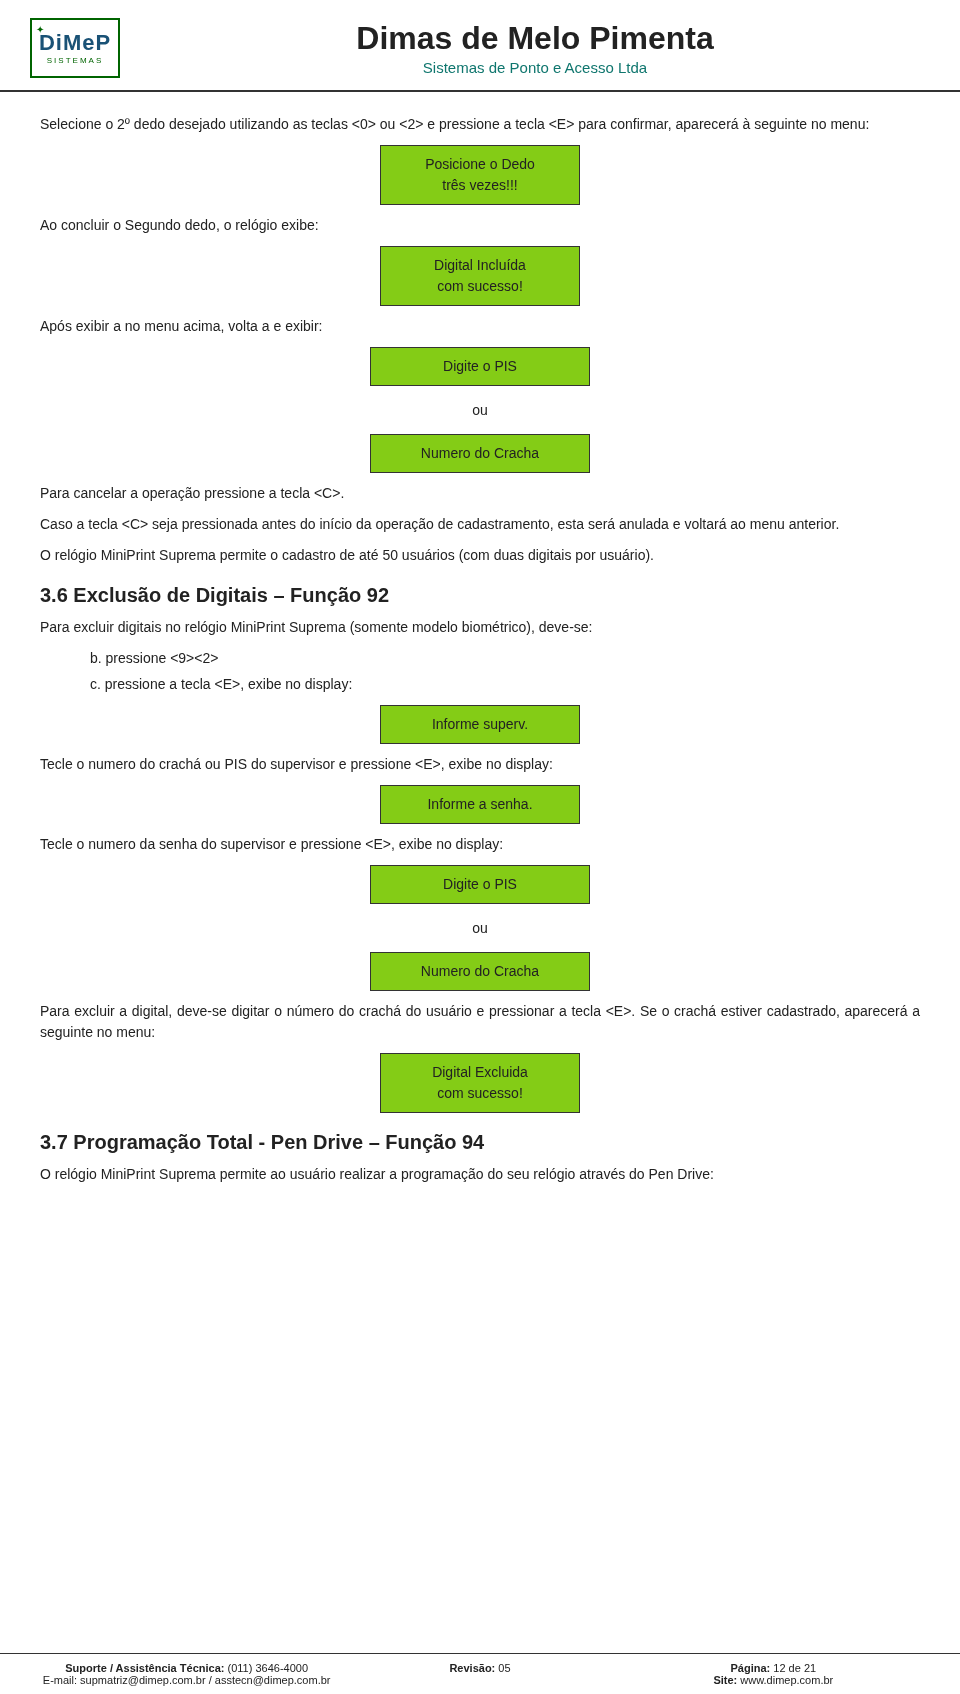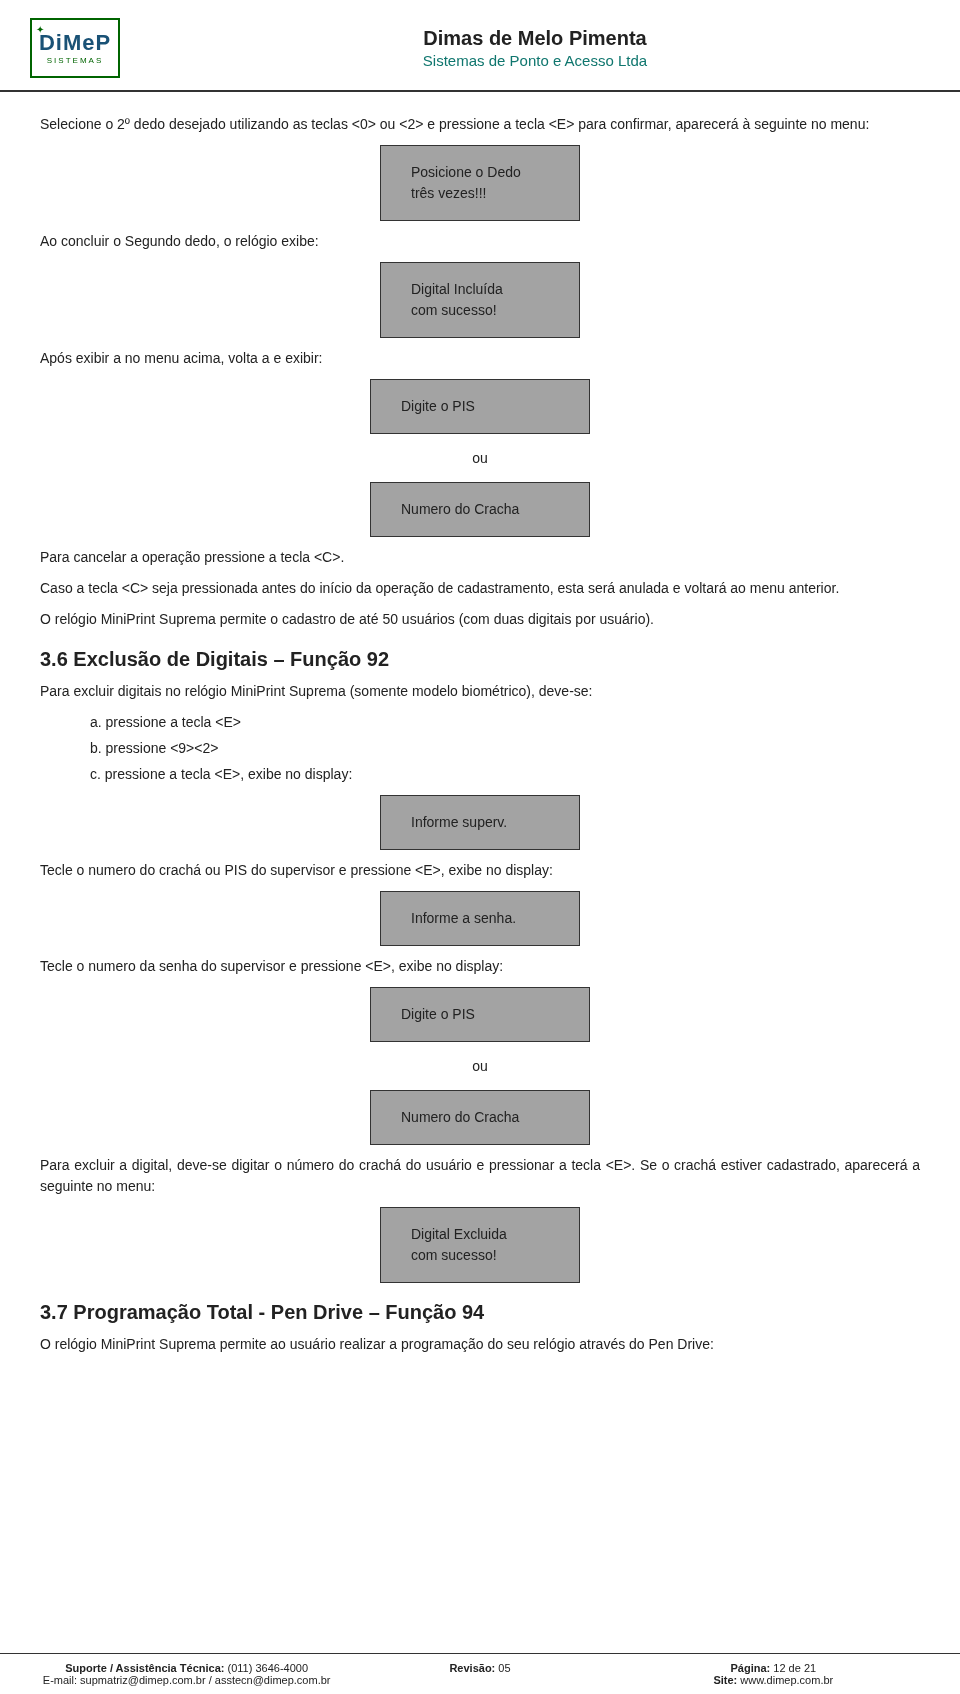--- a/index.html
+++ b/index.html
@@ -64,21 +64,21 @@
       left: 4px;
       color: #006400;
       font-size: 10px;
     }
     .header-title-area {
       text-align: center;
       flex: 1;
       margin-left: 30px;
     }
     .header-main-title {
-      font-size: 20px;
+      font-size: 32px;
       font-weight: bold;
       color: #222;
     }
     .header-sub-title {
       font-size: 15px;
       color: #0f766e;
       margin-top: 2px;
     }
     
     .content {
@@ -90,24 +90,24 @@
       line-height: 1.5;
       text-align: justify;
     }
     .centered-box-wrapper {
       display: flex;
       justify-content: center;
       margin: 10px 0;
     }
     .display-box {
       border: 1.5px solid #333;
-      padding: 16px 30px;
-      text-align: left;
+      padding: 8px 30px;
+      text-align: center;
       min-width: 200px;
-      background: #a3a3a3;
+      background: #84cc16;
       font-size: 14px;
       line-height: 1.5;
     }
     .two-box-row {
       display: flex;
       align-items: center;
       justify-content: center;
       gap: 16px;
       margin: 10px 0;
       flex-direction: column;
@@ -210,21 +210,20 @@
 
     <p class="paragraph">Para cancelar a operação pressione a tecla &lt;C&gt;.</p>
     <p class="paragraph">Caso a tecla &lt;C&gt; seja pressionada antes do início da operação de cadastramento, esta será anulada e voltará ao menu anterior.</p>
     <p class="paragraph">O relógio MiniPrint Suprema permite o cadastro de até 50 usuários (com duas digitais por usuário).</p>
 
     <p class="section-heading">3.6  Exclusão de Digitais – Função 92</p>
 
     <p class="paragraph">Para excluir digitais no relógio MiniPrint Suprema (somente modelo biométrico), deve-se:</p>
 
     <div class="indent-block">
-      <p class="list-item">a.  pressione a tecla &lt;E&gt;</p>
       <p class="list-item">b.  pressione &lt;9&gt;&lt;2&gt;</p>
       <p class="list-item">c.  pressione a tecla &lt;E&gt;, exibe no display:</p>
     </div>
 
     <div class="centered-box-wrapper">
       <div class="display-box">
         <span>Informe superv.</span>
       </div>
     </div>
 

